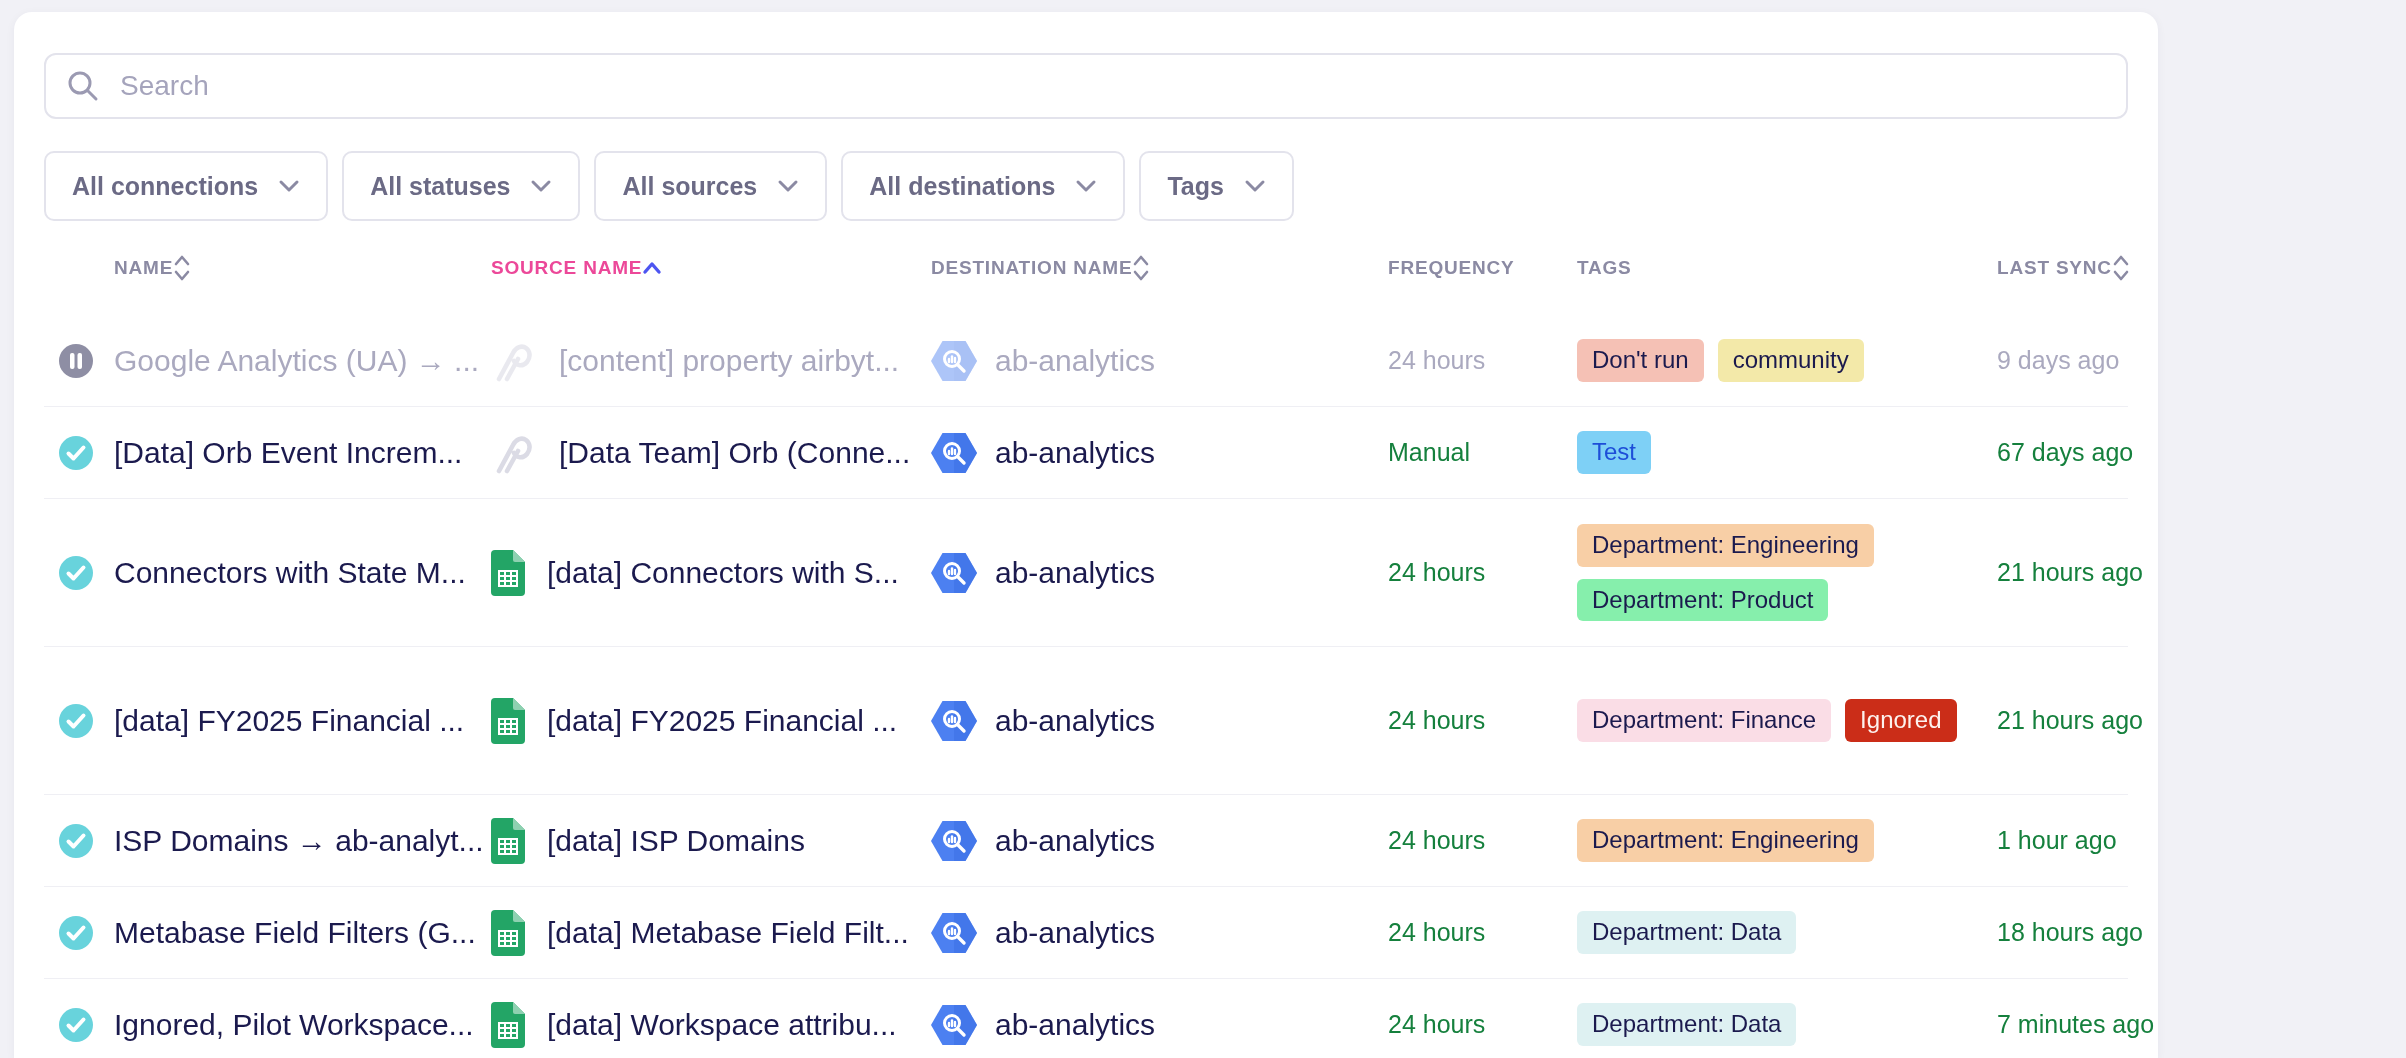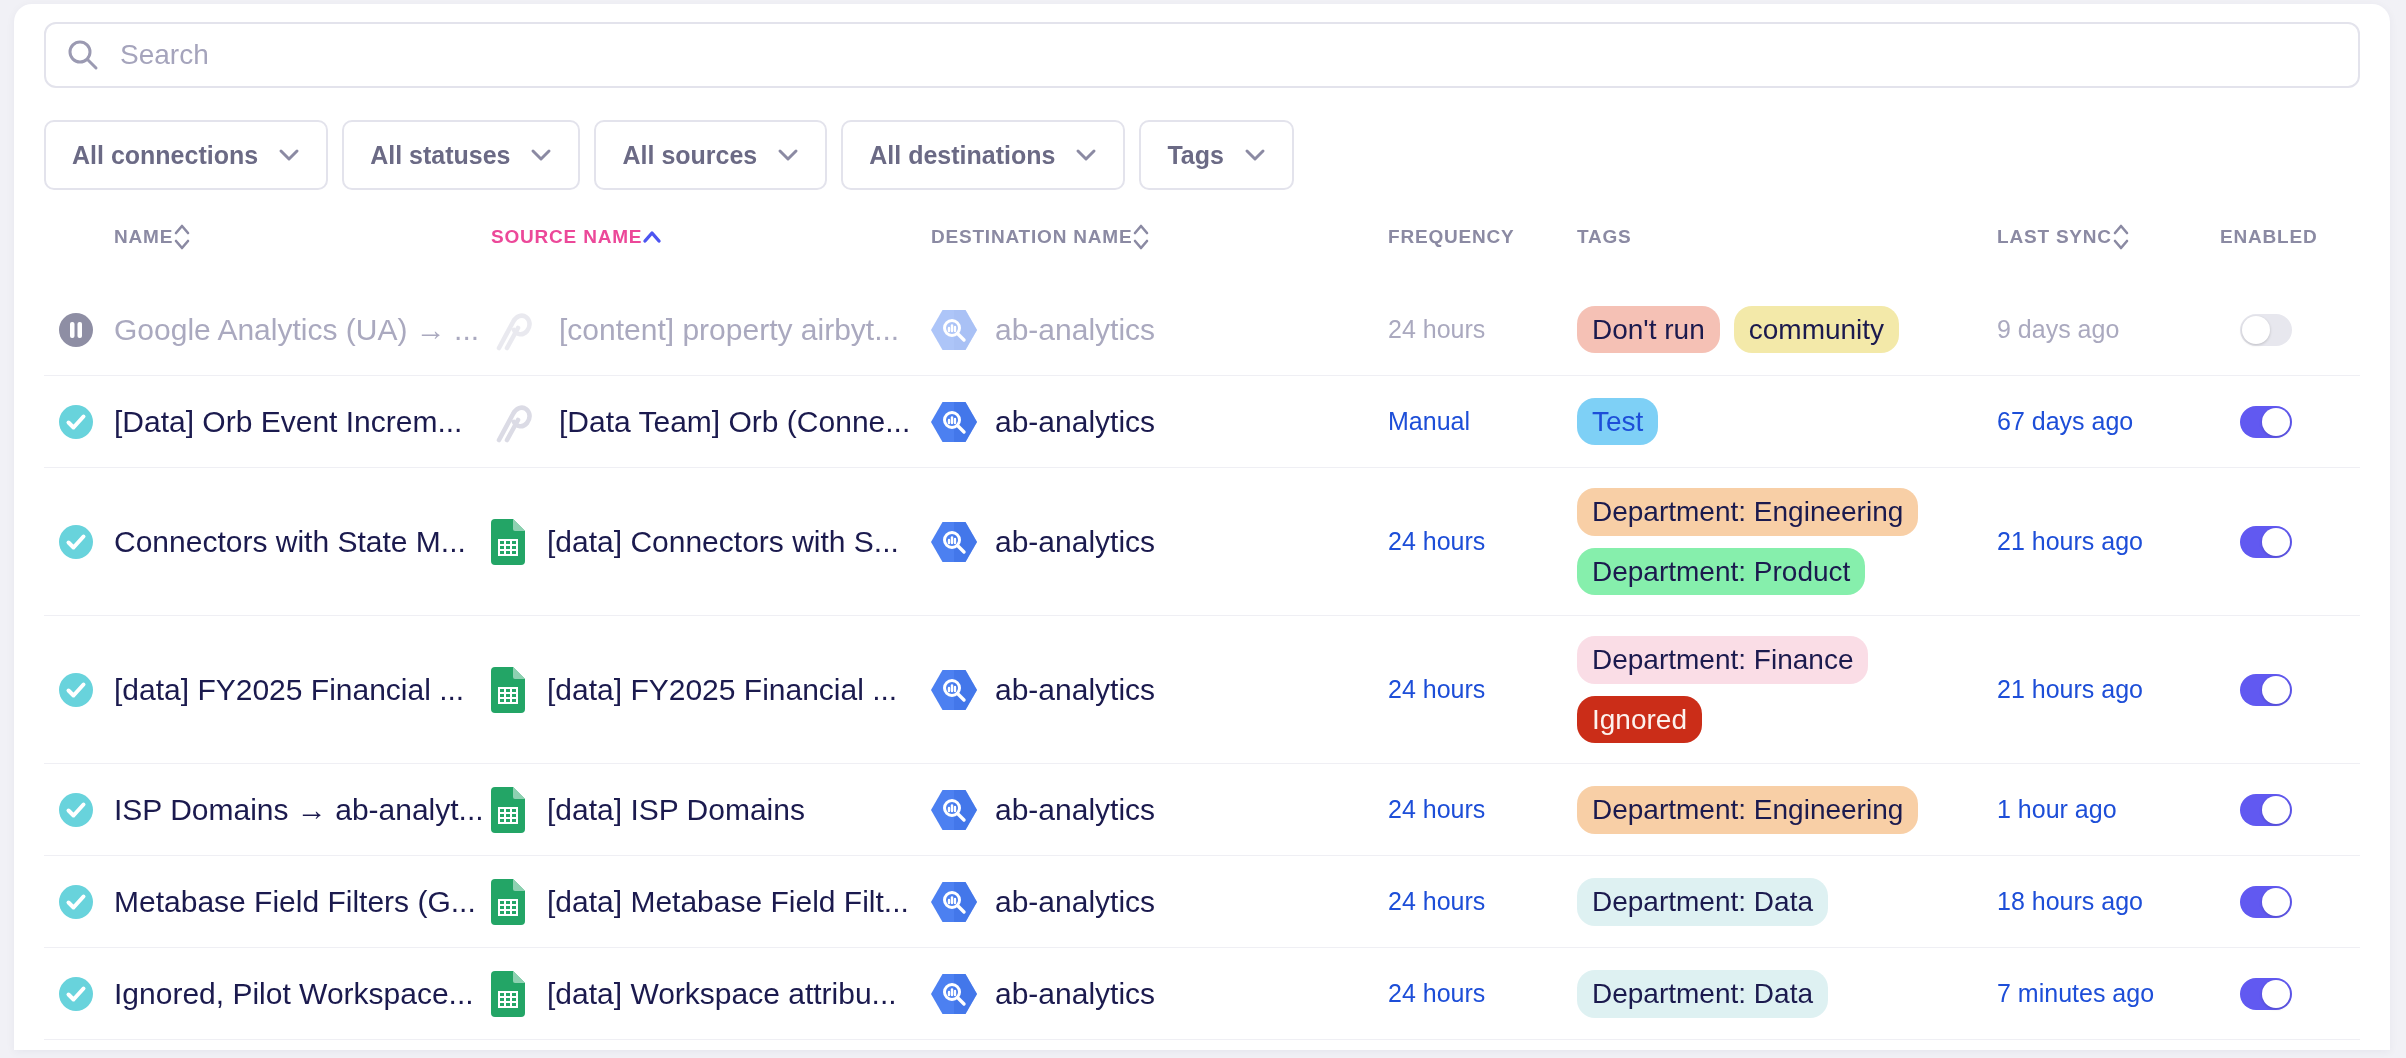--- a/index.html
+++ b/index.html
@@ -4,27 +4,27 @@
 <style>
   * { margin:0; padding:0; box-sizing:border-box; }
   html,body { width:2406px; height:1058px; }
   body {
     font-family:"Liberation Sans", sans-serif;
     background:#f1f1f6;
     color:#1b1a4e;
     overflow:hidden;
   }
   .card {
-    margin:4px 0 0 14px;
-    width:2376px;
+    margin:12px 0 0 14px;
+    width:2144px;
     height:1046px;
     background:#ffffff;
     border-radius:18px 18px 0 0;
     box-shadow:0 2px 10px rgba(26,26,78,0.05);
-    padding:18px 30px 0 30px;
+    padding:41px 30px 0 30px;
     overflow:hidden;
   }
   
   .search-bar {
     display:flex; align-items:center;
     height:66px; width:100%;
     border:2px solid #e3e3ec; border-radius:12px;
     padding:0 20px; gap:20px; background:#fff;
   }
   .search-bar svg { flex:0 0 auto; }
@@ -66,30 +66,30 @@
     cursor:pointer;
   }
   .row.tall { min-height:148px; }
   .cell-name, .cell-source, .cell-dest {
     display:flex; align-items:center;
     font-size:30px; color:#1b1a4e;
     white-space:nowrap; overflow:hidden;
   }
   .cell-source { gap:22px; }
   .cell-dest { gap:18px; }
-  .cell-freq, .cell-sync { font-size:25px; color:#1d4ed8; white-space:nowrap; }
+  .cell-freq, .cell-sync { font-size:25px; color:#15803d; white-space:nowrap; }
   .cell-status { display:flex; align-items:center; }
   .cell-tags {
     display:flex; flex-wrap:wrap; gap:12px 14px; align-items:center;
     padding:20px 20px 20px 0;
   }
   .tag {
     display:inline-block;
-    padding:7px 15px; border-radius:18px;
-    font-size:28px; white-space:nowrap; line-height:1.2;
+    padding:7px 15px; border-radius:6px;
+    font-size:24px; white-space:nowrap; line-height:1.2;
   }
   
   .row.disabled .cell-name, .row.disabled .cell-source,
   .row.disabled .cell-dest, .row.disabled .cell-freq,
   .row.disabled .cell-sync { color:#aaa9bf; }
   .row.disabled .dest-icon { opacity:0.45; }
   .row.disabled .source-icon { opacity:0.6; }
   
   .toggle {
     position:relative; width:52px; height:32px; border-radius:16px;

